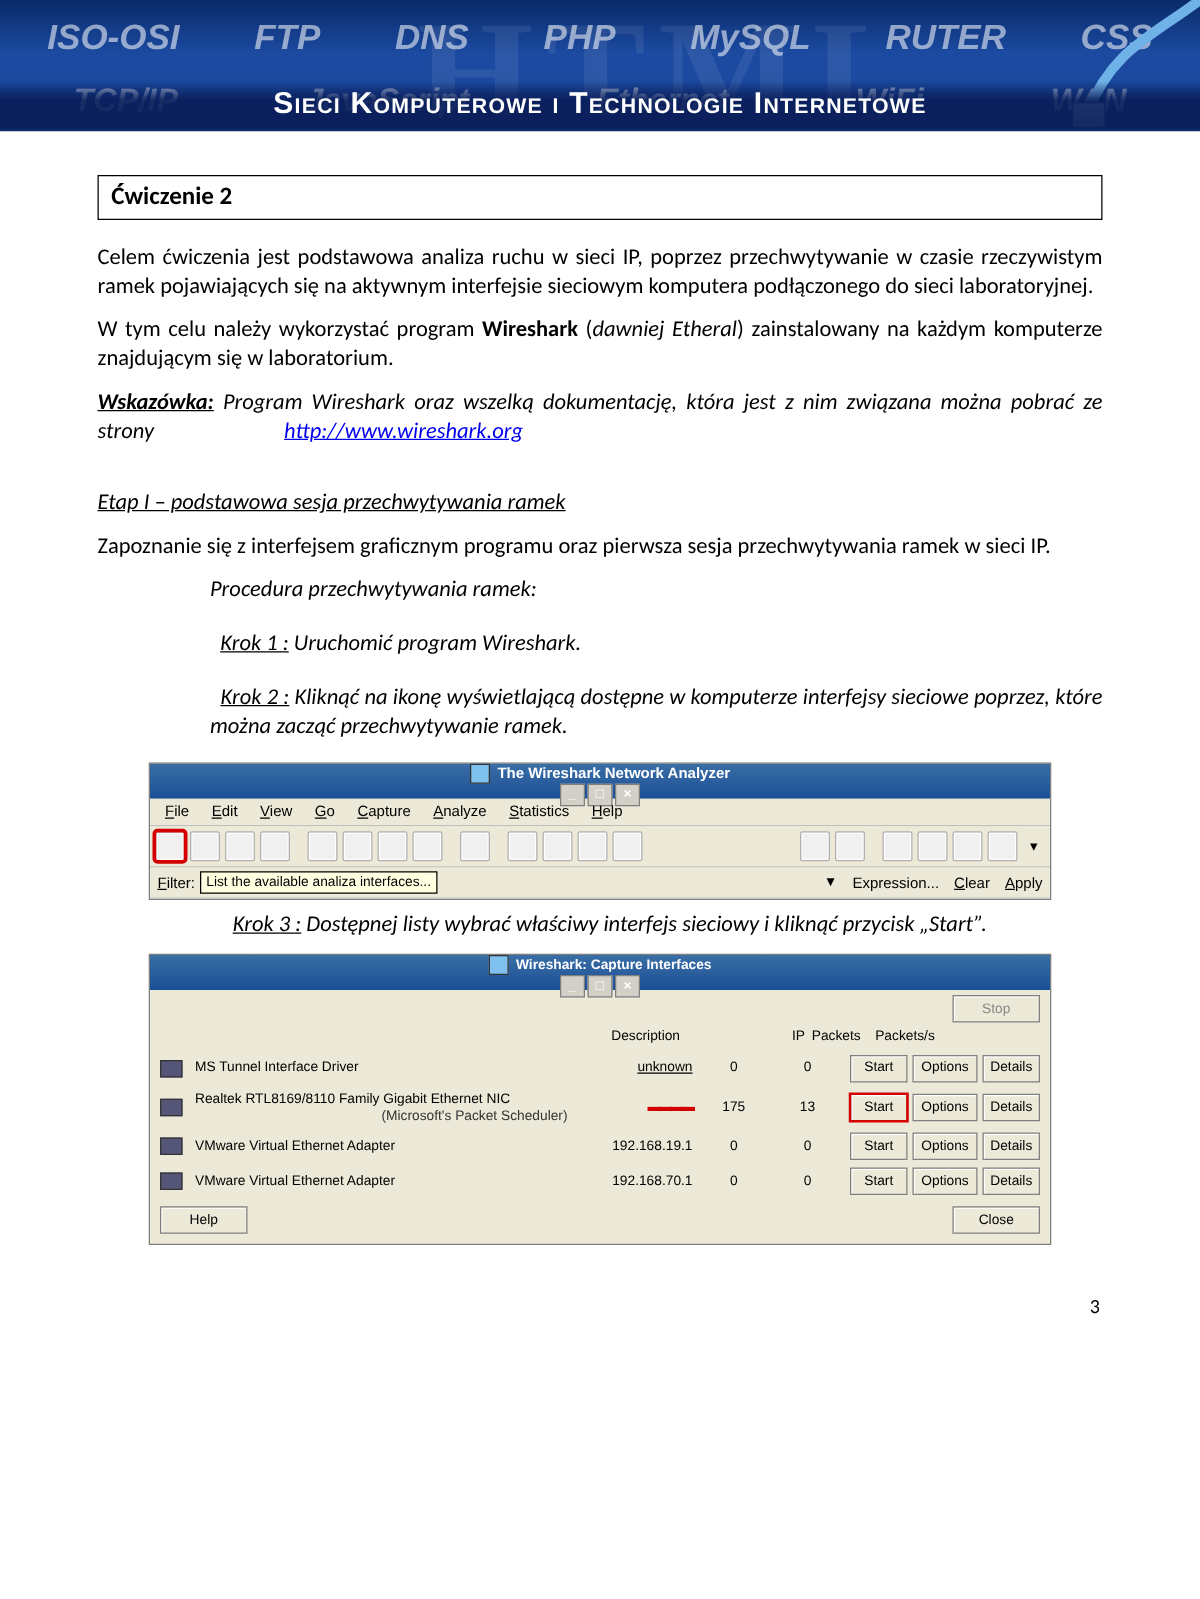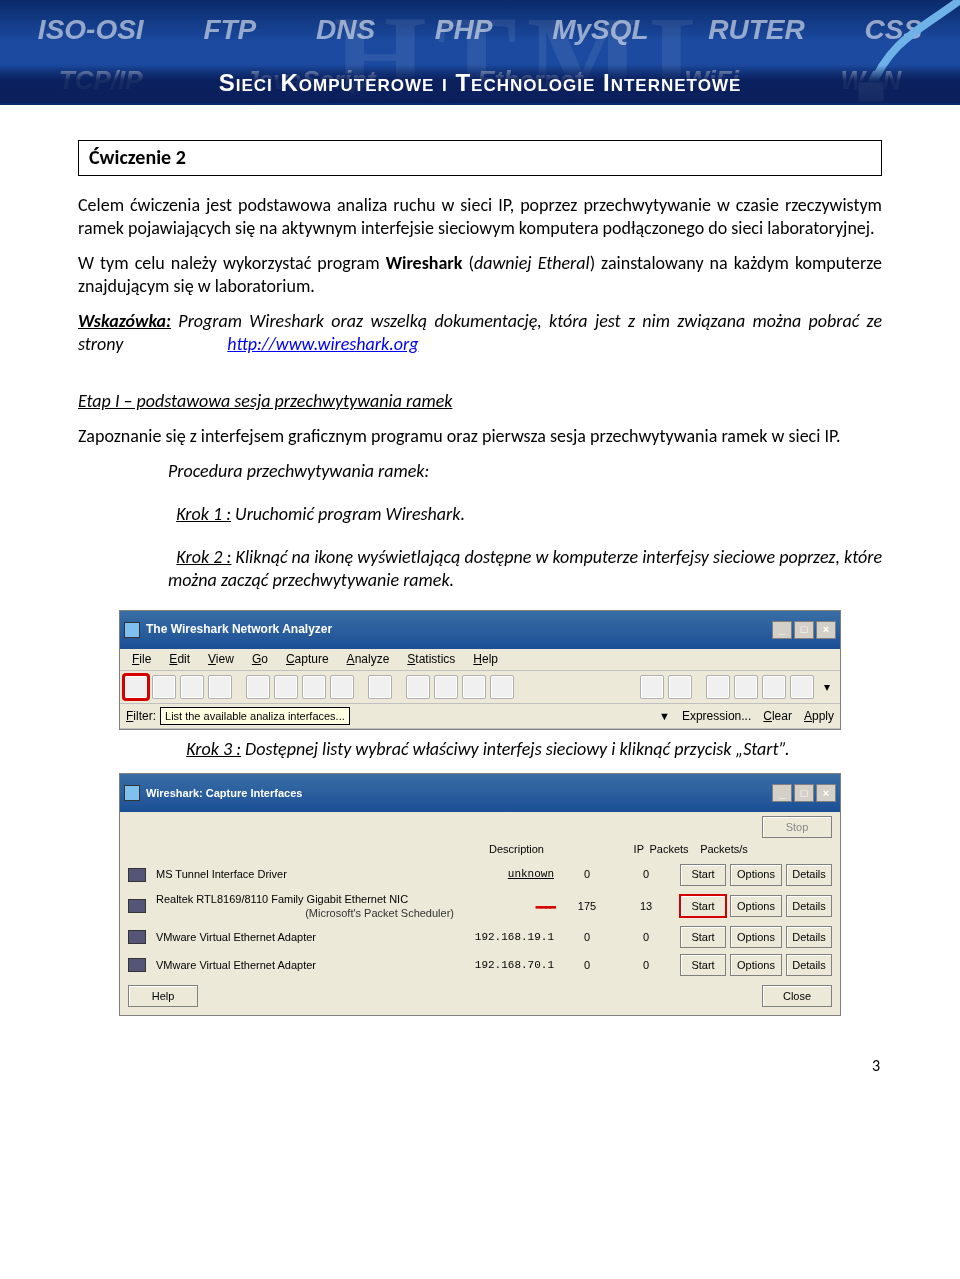--- a/index.html
+++ b/index.html
@@ -103,26 +103,27 @@
     width: 720px;
     border: 1px solid #808080;
     background: #ece9d8;
     font-family: Tahoma, sans-serif;
     font-size: 12px;
     color: #000;
   }
   .ws-titlebar {
     background: linear-gradient(180deg, #3a6ea5 0%, #1b4f96 100%);
     color: #fff;
-    height: 38px;
+    height: 28px;
     display: flex;
     align-items: center;
     padding: 0 4px;
     justify-content: space-between;
     font-weight: bold;
+    flex-direction: column;
   }
   .ws-titlebar .left { display: flex; align-items: center; gap: 6px; }
   .ws-winicon {
     width: 14px;
     height: 14px;
     background: #7ec0ee;
     border: 1px solid #333;
   }
   .winbtns { display: flex; gap: 2px; }
   .winbtn {
@@ -201,21 +202,21 @@
   .cap-hdr span { text-align: left; }
   .cap-hdr .cip { text-align: right; }
   .cap-hdr .cp, .cap-hdr .cps { text-align: center; }
   .cap-row {
     display: grid;
     grid-template-columns: 24px 1fr 100px 50px 60px 46px 52px 46px;
     align-items: center;
     gap: 4px;
     padding: 3px 8px;
   }
-  .cap-row .cip { text-align: right; padding-right: 4px; font-family: Liberation Mono, monospace; }
+  .cap-row .cip { text-align: right; padding-right: 4px; }
   .cap-row .cp, .cap-row .cps { text-align: center; }
   .nic { width: 16px; height: 12px; background: #557; border: 1px solid #333; }
   .dlgbtn {
     background: #ece9d8;
     border: 1px solid #808080;
     box-shadow: inset 1px 1px 0 #fff;
     height: 20px;
     display: flex;
     align-items: center;
     justify-content: center;

